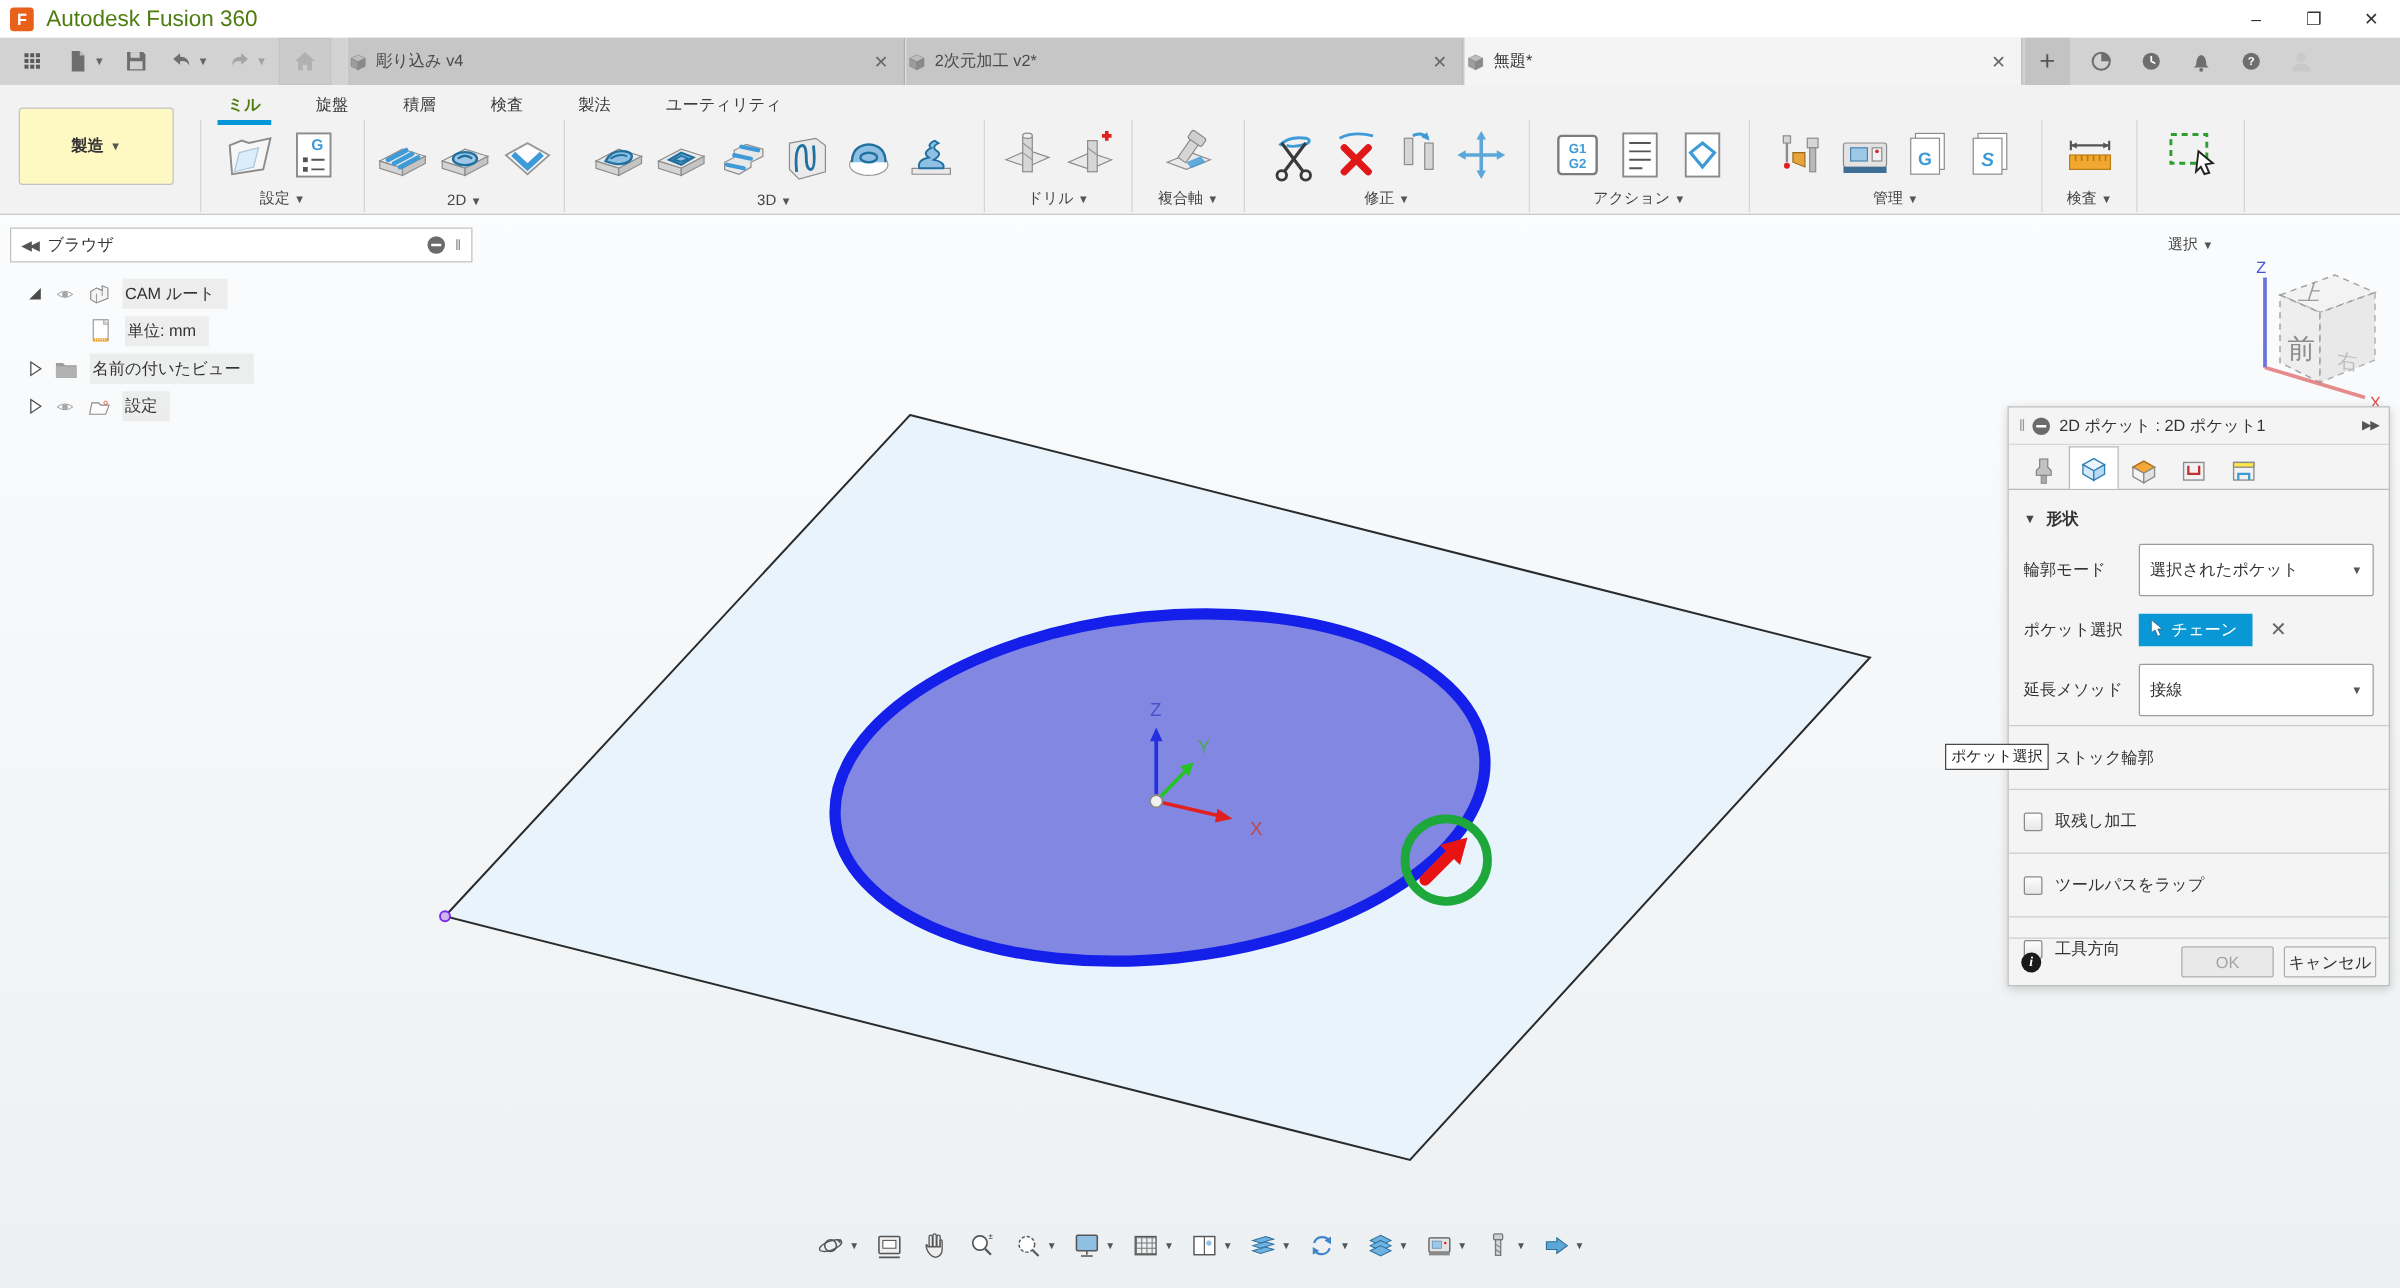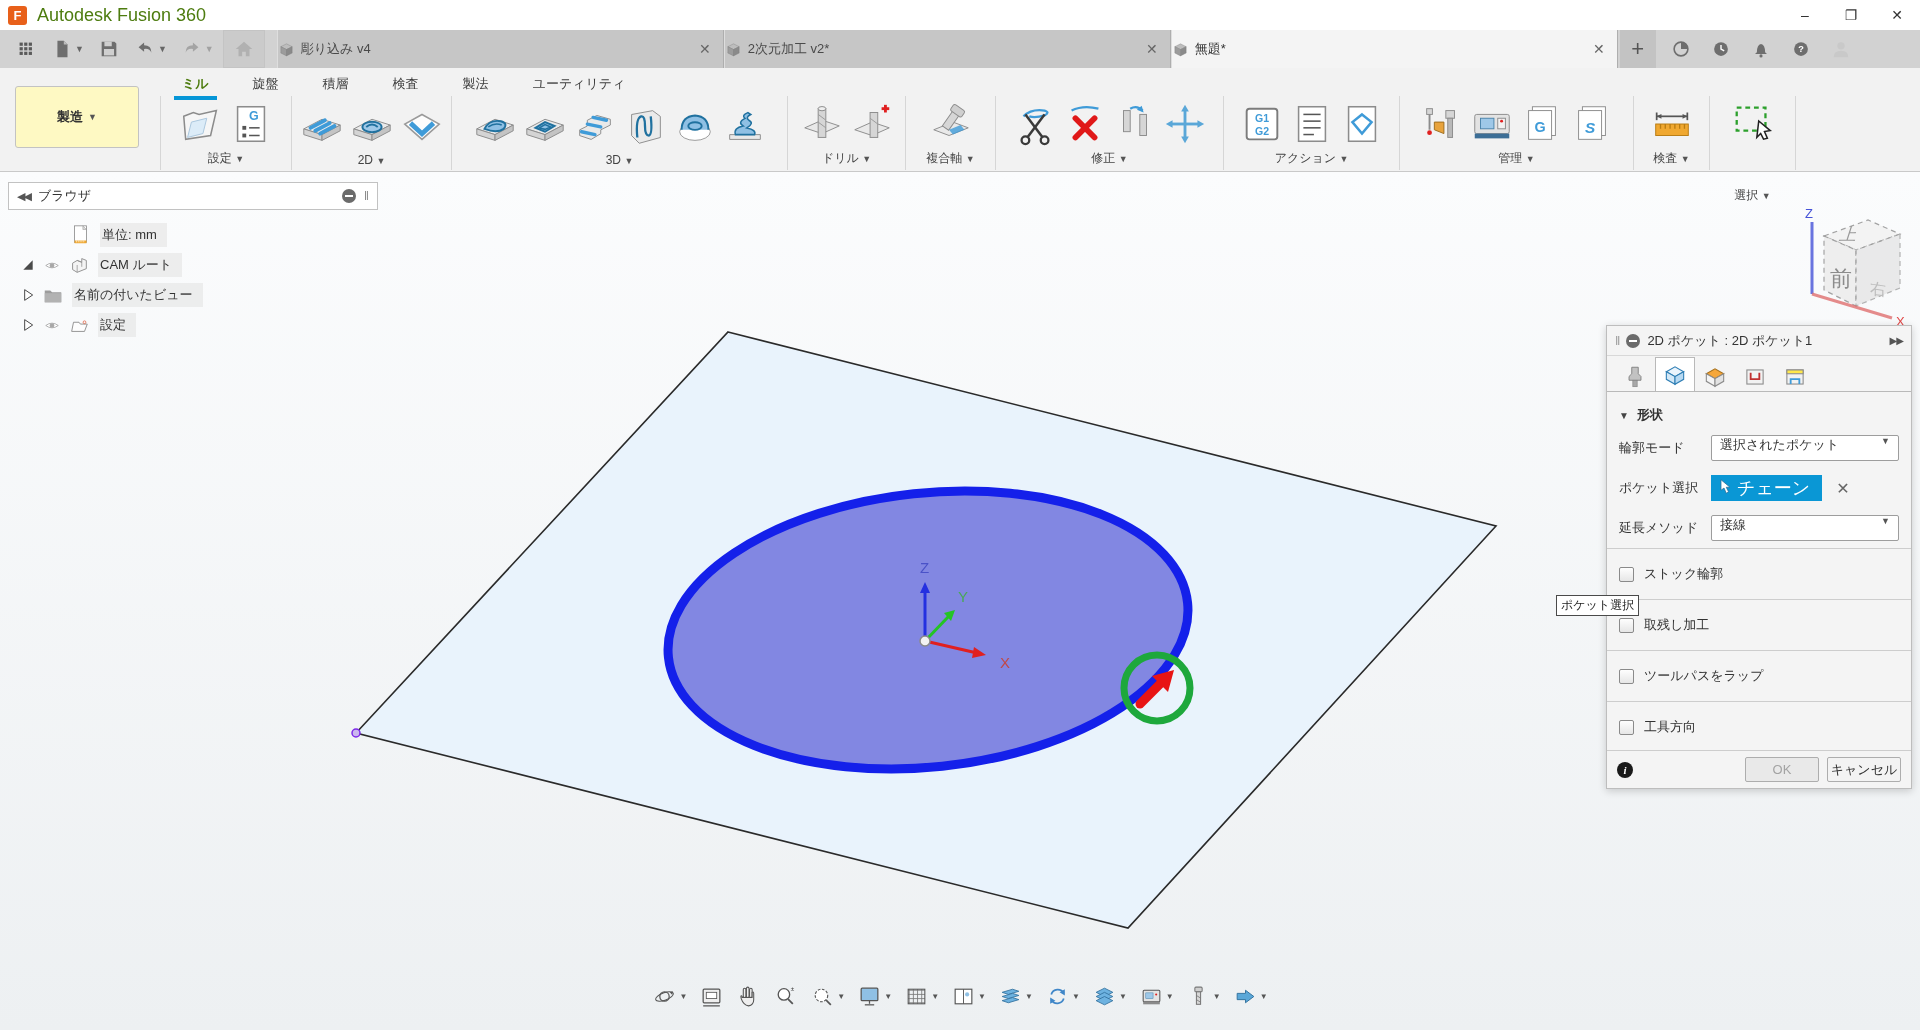--- a/index.html
+++ b/index.html
@@ -103,25 +103,25 @@
     border-bottom:1px solid #b9b9b9; }
   .dlg-tab { width:40px; height:30px; display:flex; align-items:center; justify-content:center;
     border:1px solid transparent; border-bottom:none; }
   .dlg-tab.active { background:#fff; border-color:#b9b9b9; height:34px; }
   .dlg-tab svg { width:26px; height:26px; }
   #dlg-section { display:flex; align-items:center; gap:8px; padding:14px 12px 4px;
     font-weight:bold; }
   #dlg-section .caret { font-size:10px; color:#444; }
   .dlg-row { display:flex; align-items:center; padding:7px 12px; }
   .dlg-row .rl { width:92px; flex:none; font-size:13px; }
-  .dlg-select { flex:1; height:26px; background:#fff; border:1px solid #9d9d9d;
-    border-radius:2px; display:flex; align-items:flex-start; padding:0 8px; font-size:13px; }
+  .dlg-select { flex:1; height:42px; background:#fff; border:1px solid #9d9d9d;
+    border-radius:2px; display:flex; align-items:center; padding:0 8px; font-size:13px; }
   .dlg-select .caret { margin-left:auto; font-size:9px; color:#555; }
   .chip { height:26px; background:#0a97d5; color:#fff; display:flex; align-items:center;
-    gap:5px; padding:0 12px 0 8px; font-size:18px; }
+    gap:5px; padding:0 12px 0 8px; font-size:13px; }
   .chip svg { width:13px; height:15px; }
   .chip-x { margin-left:14px; color:#666; font-size:16px; font-weight:bold; }
   .dlg-check { display:flex; align-items:center; gap:10px; padding:16px 12px;
     border-top:1px solid #cdcdcd; font-size:13px; }
   .checkbox { width:15px; height:15px; border:1px solid #8a8a8a; border-radius:2px;
     background:linear-gradient(#fefefe,#e6e6e6); }
   #dialog-footer { position:absolute; left:0; right:0; bottom:0; height:38px;
     border-top:1px solid #cdcdcd; display:flex; align-items:center; padding:0 10px; }
   .info-circle { width:16px; height:16px; border-radius:50%; background:#1a1a1a; color:#fff;
     font-size:11px; font-weight:bold; display:flex; align-items:center; justify-content:center;
@@ -555,49 +555,49 @@
 </div>
 
 <div id="browser">
   <div id="browser-header">
     <span class="collapse">◀◀</span>
     <span>ブラウザ</span>
     <span class="minus-circle"></span>
     <span class="grip">‖</span>
   </div>
   <div id="browser-tree">
+      <div class="tree-row" style="padding-left: 12px;">
+        <span class="exp"><svg viewBox="0 0 48 48">
+            <polygon points="10,38 38,10 38,38" fill="#4a4a4a"></polygon>
+          </svg></span>
+        <span class="eye"><svg viewBox="0 0 48 48">
+            <path d="M4 24 Q24 9 44 24 Q24 39 4 24 Z" fill="#fff" stroke="#9a9a9a" stroke-width="2.4"></path>
+            <circle cx="24" cy="24" r="7.5" fill="#a8a8a8"></circle>
+          </svg></span>
+        <span class="node-icon"><svg viewBox="0 0 48 48">
+            <path d="M10 20 L20 14 L30 18 L30 10 L40 14 L40 32 L20 40 L10 34 Z" fill="#f4f4f4" stroke="#8c8c8c" stroke-width="2"></path>
+            <path d="M20 14 L30 18 M30 18 L30 28 M20 40 L20 24" stroke="#8c8c8c" stroke-width="1.6" fill="none"></path>
+          </svg></span>
+        <span class="lbl">CAM ルート</span>
+      </div>
       <div class="tree-row" style="padding-left: 40px;">
         <span class="exp"></span>
         <span class="node-icon"><svg viewBox="0 0 48 48">
             <rect x="10" y="4" width="26" height="36" fill="#fff" stroke="#8c8c8c" stroke-width="1.8"></rect>
             <path d="M28 4 l8 8 h-8 z" fill="#d9d9d9" stroke="#8c8c8c"></path>
             <rect x="10" y="36" width="26" height="6" fill="#f0a830"></rect>
             <g stroke="#fff" stroke-width="1.3">
               <line x1="14" y1="36" x2="14" y2="40"></line>
               <line x1="18" y1="36" x2="18" y2="40"></line>
               <line x1="22" y1="36" x2="22" y2="40"></line>
               <line x1="26" y1="36" x2="26" y2="40"></line>
               <line x1="30" y1="36" x2="30" y2="40"></line>
             </g>
           </svg></span>
         <span class="lbl">単位: mm</span>
-      </div>
-      <div class="tree-row" style="padding-left: 12px;">
-        <span class="exp"><svg viewBox="0 0 48 48">
-            <polygon points="10,38 38,10 38,38" fill="#4a4a4a"></polygon>
-          </svg></span>
-        <span class="eye"><svg viewBox="0 0 48 48">
-            <path d="M4 24 Q24 9 44 24 Q24 39 4 24 Z" fill="#fff" stroke="#9a9a9a" stroke-width="2.4"></path>
-            <circle cx="24" cy="24" r="7.5" fill="#a8a8a8"></circle>
-          </svg></span>
-        <span class="node-icon"><svg viewBox="0 0 48 48">
-            <path d="M10 20 L20 14 L30 18 L30 10 L40 14 L40 32 L20 40 L10 34 Z" fill="#f4f4f4" stroke="#8c8c8c" stroke-width="2"></path>
-            <path d="M20 14 L30 18 M30 18 L30 28 M20 40 L20 24" stroke="#8c8c8c" stroke-width="1.6" fill="none"></path>
-          </svg></span>
-        <span class="lbl">CAM ルート</span>
       </div>
       <div class="tree-row" style="padding-left: 12px; font-family: Liberation Mono, monospace;">
         <span class="exp"><svg viewBox="0 0 48 48">
             <polygon points="14,8 38,24 14,40" fill="#fff" stroke="#4a4a4a" stroke-width="3"></polygon>
           </svg></span>
         <span class="node-icon"><svg viewBox="0 0 48 48">
             <path d="M6 14 h12 l4 4 h20 v22 h-36 z" fill="#9c9c9c"></path>
             <rect x="6" y="20" width="36" height="20" fill="#b2b2b2"></rect>
           </svg></span>
         <span class="lbl">名前の付いたビュー</span>

